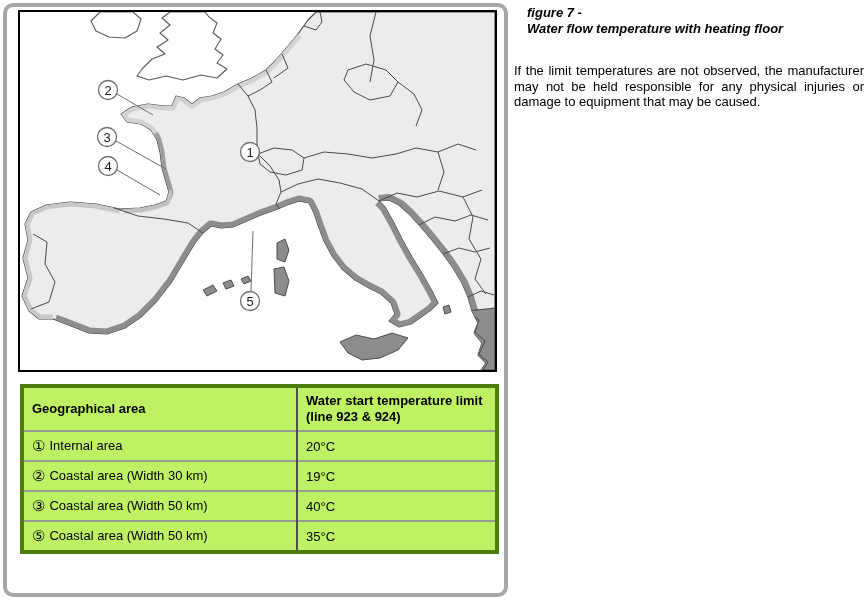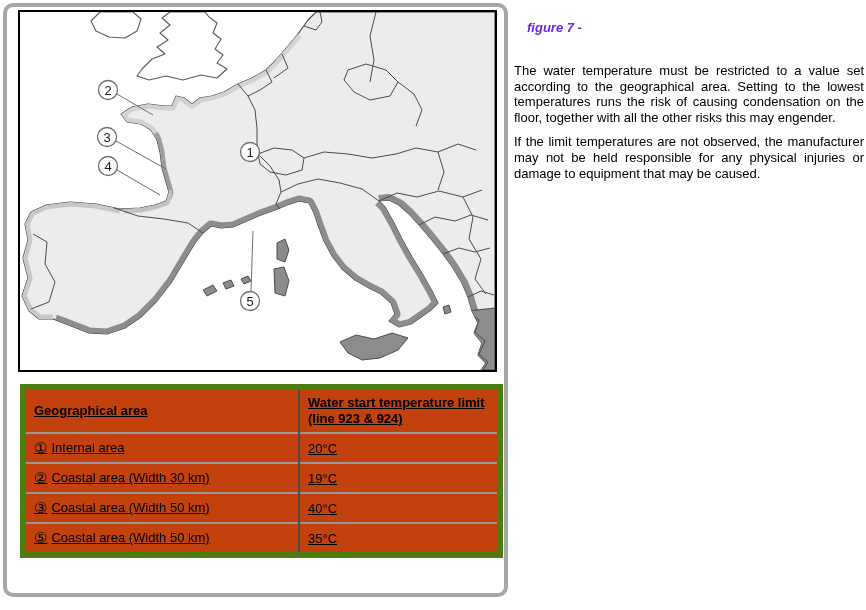--- a/index.html
+++ b/index.html
@@ -15,40 +15,40 @@
   }
   
   .map-box {
     position:absolute; left:18px; top:10px; width:475px; height:358px;
     border:2px solid #000; background:#fff;
   }
   .map-box svg { display:block; }
   
   .table-wrap {
     position:absolute; left:20px; top:384px; width:471px;
-    border:6px solid #4d7c0f; background:#c2410c;text-decoration:underline;
+    border:4px solid #4d7c0f; background:#bef264;
   }
   table.data-table { border-collapse:collapse; width:100%; table-layout:fixed; }
   table.data-table th, table.data-table td {
     font-size:13px; padding:0 0 0 8px; text-align:left; vertical-align:middle;
   }
   table.data-table col.c1 { width:273px; }
   table.data-table th { font-weight:bold; height:42px; line-height:16px; }
   table.data-table td { height:28px;padding-left:8px; }
   table.data-table th:first-child, table.data-table td:first-child {
     border-right:2px solid #4d4d4d;
   }
   table.data-table tbody td { border-top:2px solid #999999; }
   td.limit-cell, th.limit-col { padding:0 4px 0 8px; }
   td.limit-cell { text-align:center; padding-left:0; }
   .marker { font-size:15px; vertical-align:-1px; margin-right:4px; }
   
   .fig-title {
-    position:absolute; left:527px; top:20px; width:334px;
-    color:#6d28d9; font-weight:bold; font-style:italic;
+    position:absolute; left:527px; top:5px; width:334px;
+    color:#000000; font-weight:bold; font-style:italic;
     font-size:13px; line-height:16px;
   }
   .body-text {
     position:absolute; left:514px; top:63px; width:350px;
     font-size:13px; line-height:15.6px; text-align:justify;
   }
   .body-text p { margin:0 0 9px 0; }
   .body-text p:last-child { margin-bottom:16px; }
   
   .land { fill:#ececec; stroke:#404040; stroke-width:1.1; stroke-linejoin:round; }
@@ -207,18 +207,18 @@
       <tr>
         <td><span class="marker">⑤</span><span>Coastal area (Width 50 km)</span></td>
         <td class="limit-cell">35°C</td>
       </tr>
     </tbody>
   </table>
 </div>
 
 <div class="fig-title">
   <div>figure 7 -</div>
+  <div>Water flow temperature with heating floor</div>
 </div>
 
 <div class="body-text">
-  <p>The water temperature must be restricted to a value set according to the geographical area. Setting to the lowest temperatures runs the risk of causing condensation on the floor, together with all the other risks this may engender.</p>
   <p>If the limit temperatures are not observed, the manufacturer may not be held responsible for any physical injuries or damage to equipment that may be caused.</p>
 </div>
 
 </body></html>

